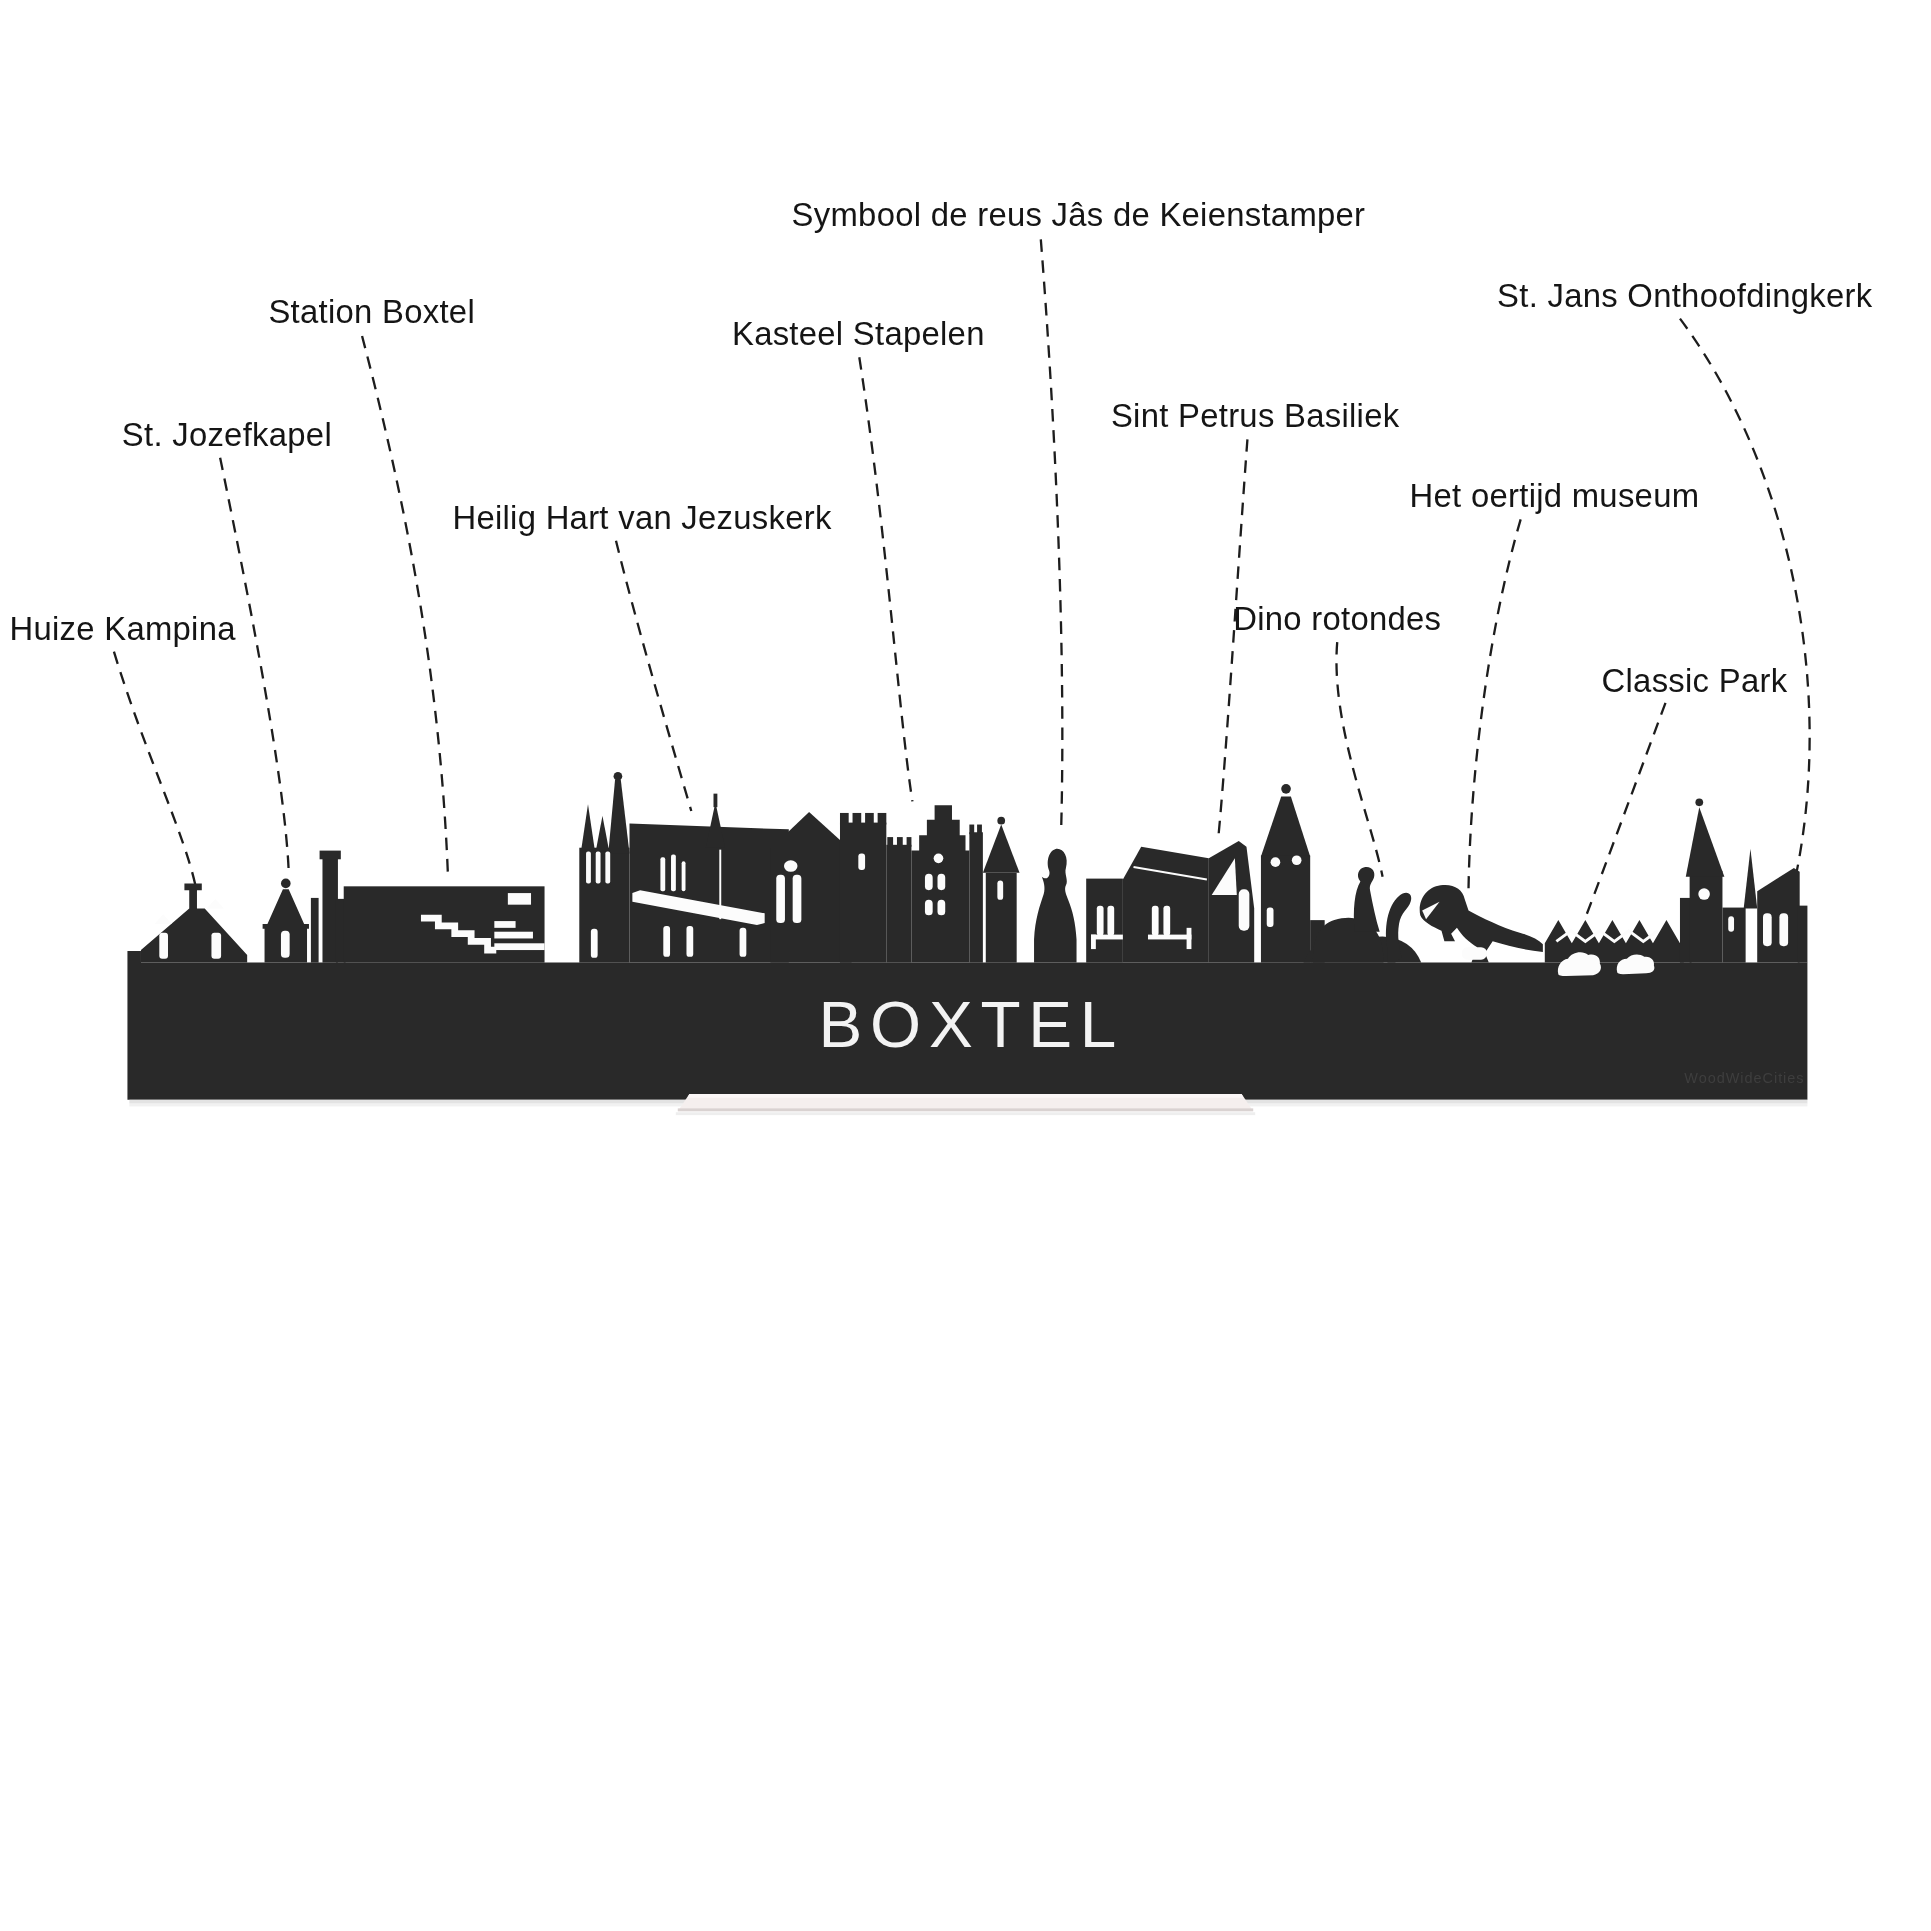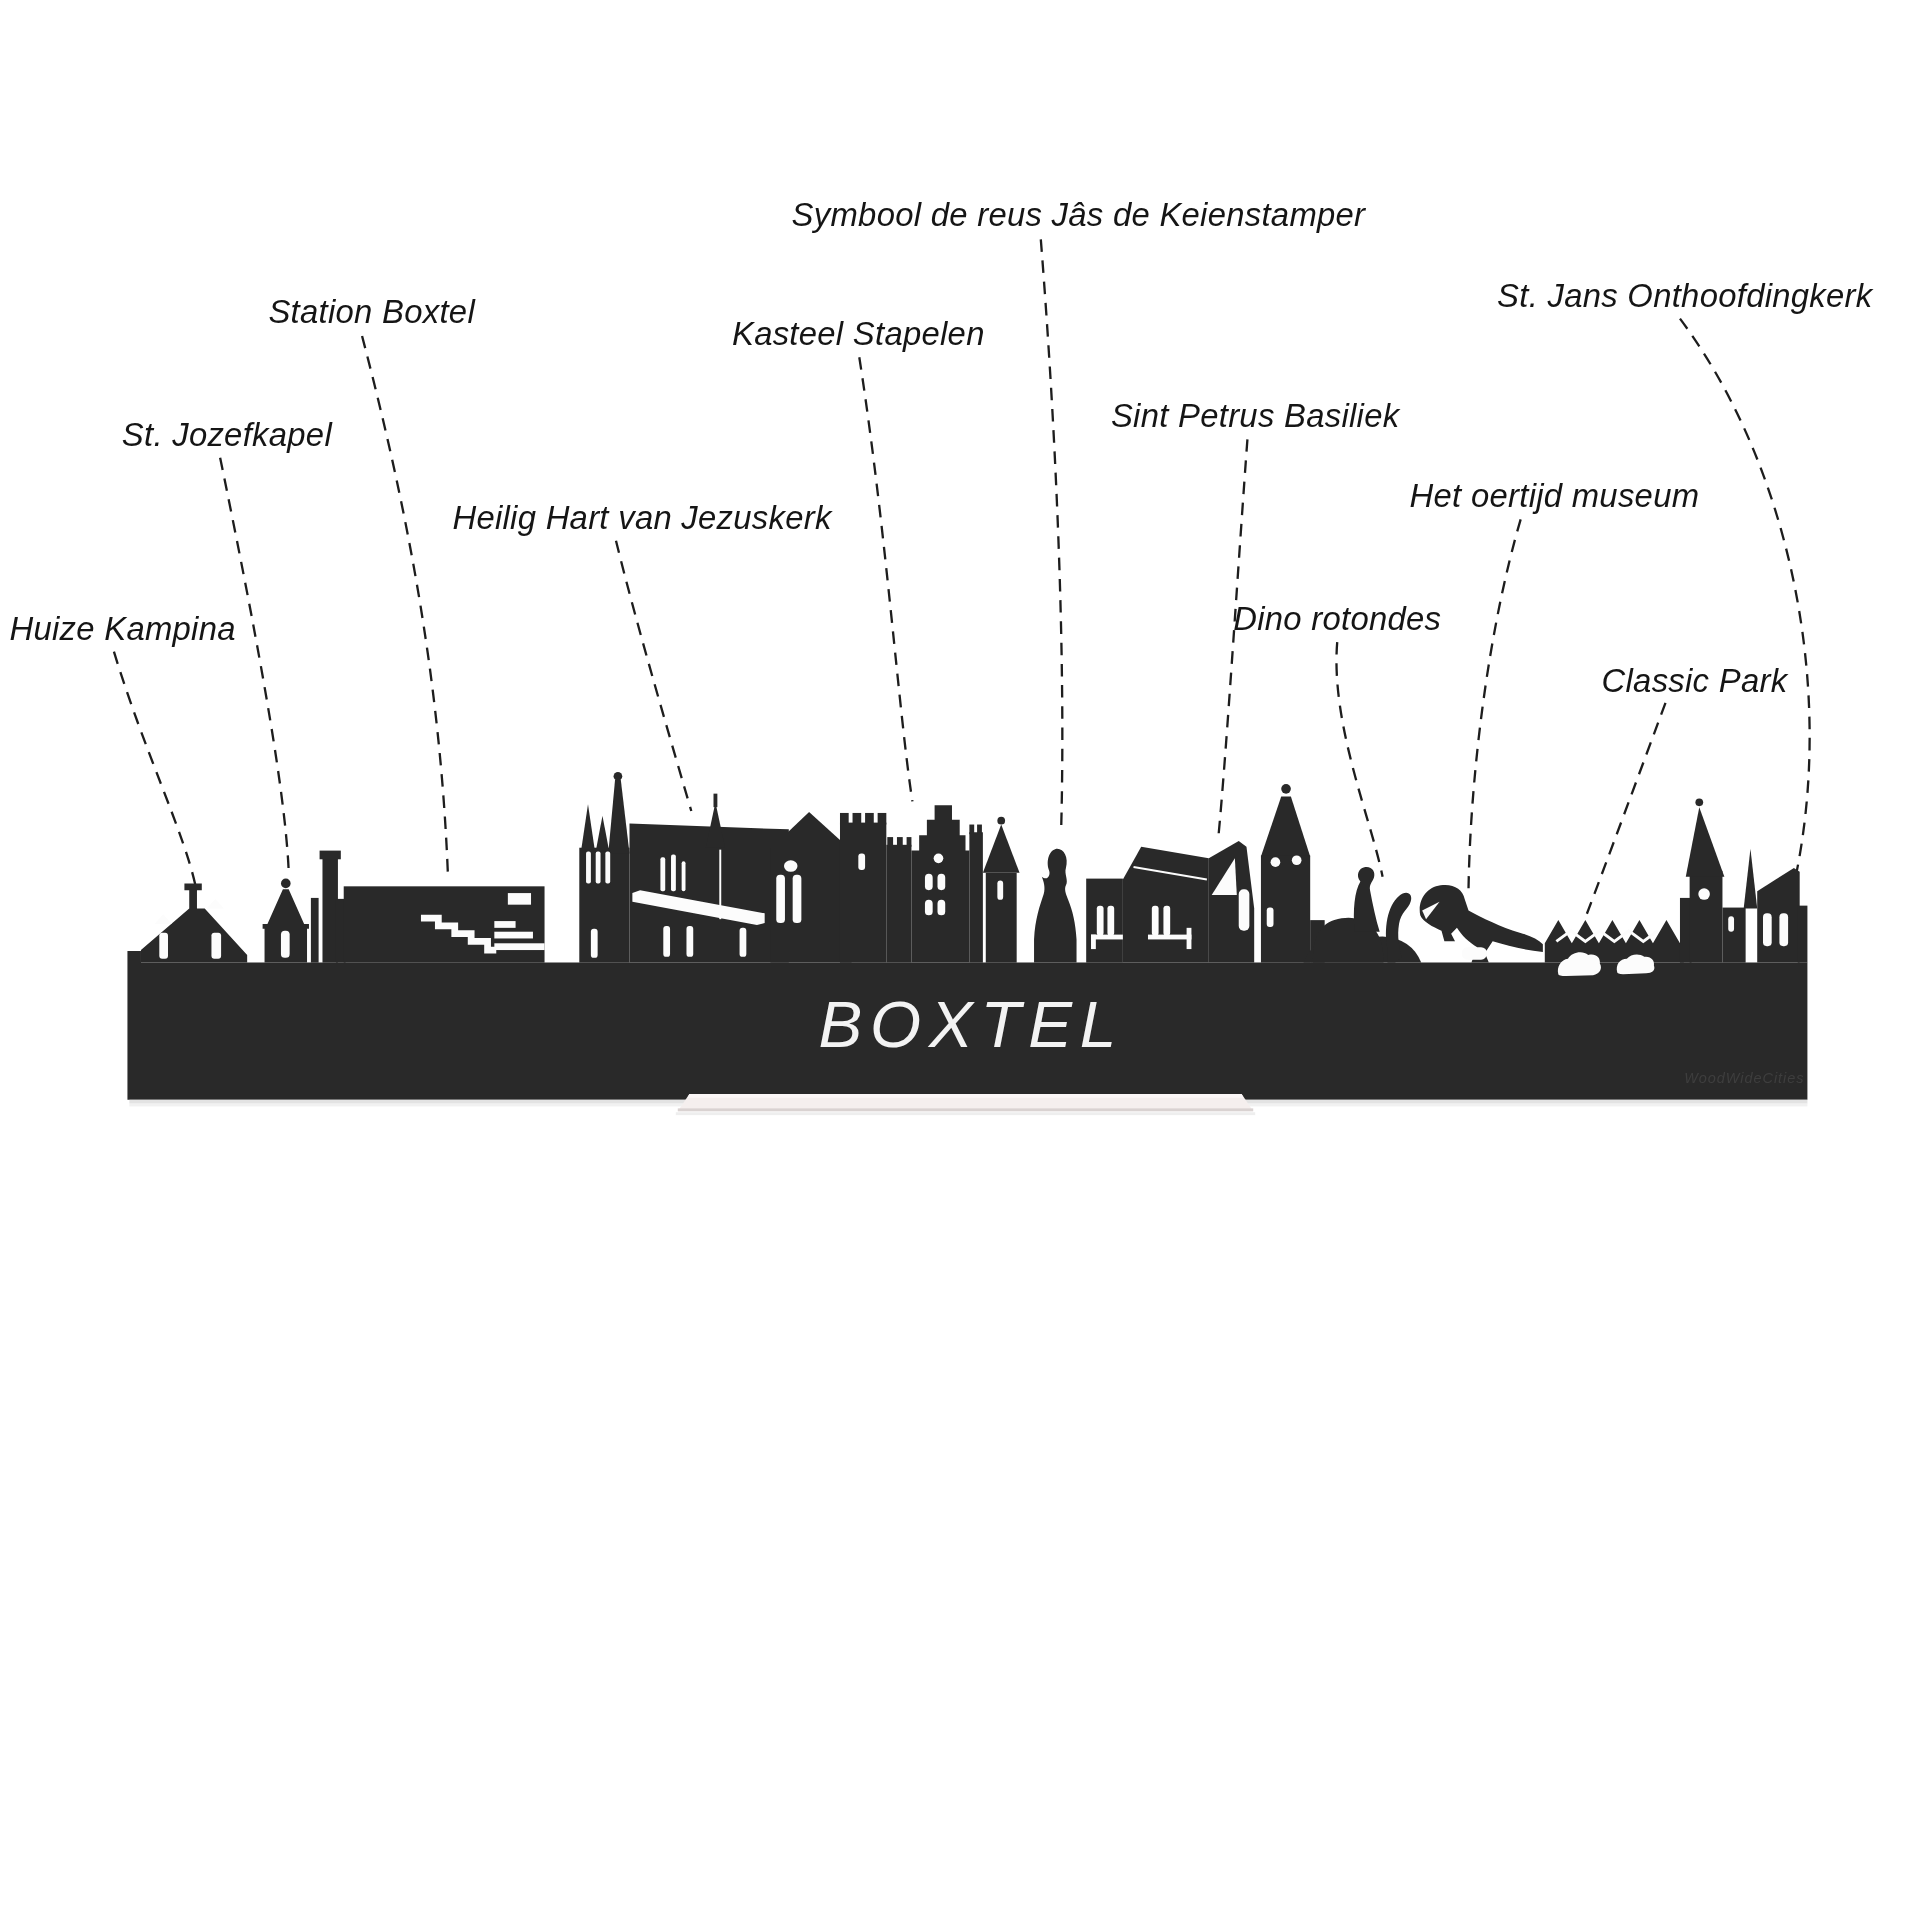--- a/index.html
+++ b/index.html
@@ -1,16 +1,16 @@
 <!DOCTYPE html>
 <html><head>
 <meta charset="utf-8">
 <style>
   html,body{margin:0;padding:0;background:#ffffff;width:1931px;height:1931px;overflow:hidden;}
-  .stage{position:relative;width:1931px;height:1931px;background:#ffffff;font-family:"Liberation Sans",sans-serif;font-style:italic;}
+  .stage{position:relative;width:1931px;height:1931px;background:#ffffff;font-family:"Liberation Sans",sans-serif;}
   svg{display:block;}
   .label{font-family:"Liberation Sans",sans-serif;font-size:34px;fill:#151515;letter-spacing:0.3px;}
   .leader{fill:none;stroke:#1d1d1d;stroke-width:2.4;stroke-dasharray:13 9;}
   .sil{fill:#292929;stroke:none;}
   .cut{fill:#fcfcfc;stroke:none;}
   .cutline{stroke:#fcfcfc;fill:none;}
   .city{font-family:"Liberation Sans",sans-serif;font-size:68px;letter-spacing:8px;fill:#f3f3f3;}
   .wm{font-family:"Liberation Sans",sans-serif;font-size:15px;fill:#3e3e3e;letter-spacing:1px;}
 </style>
 </head>

